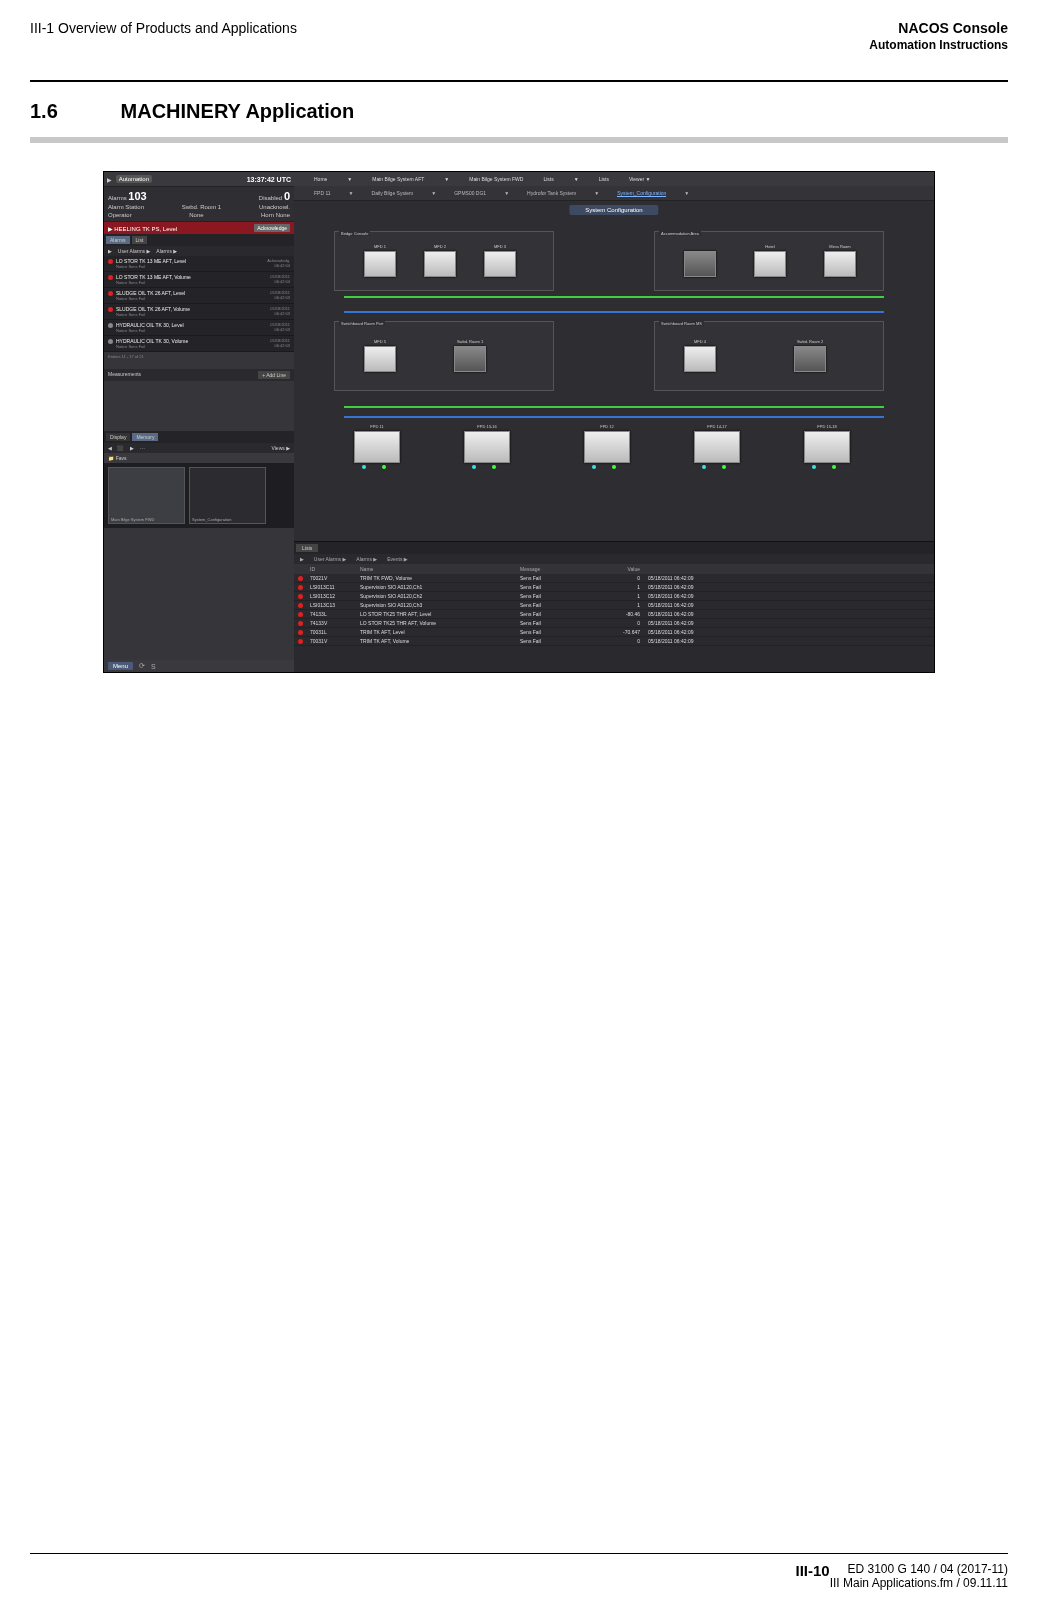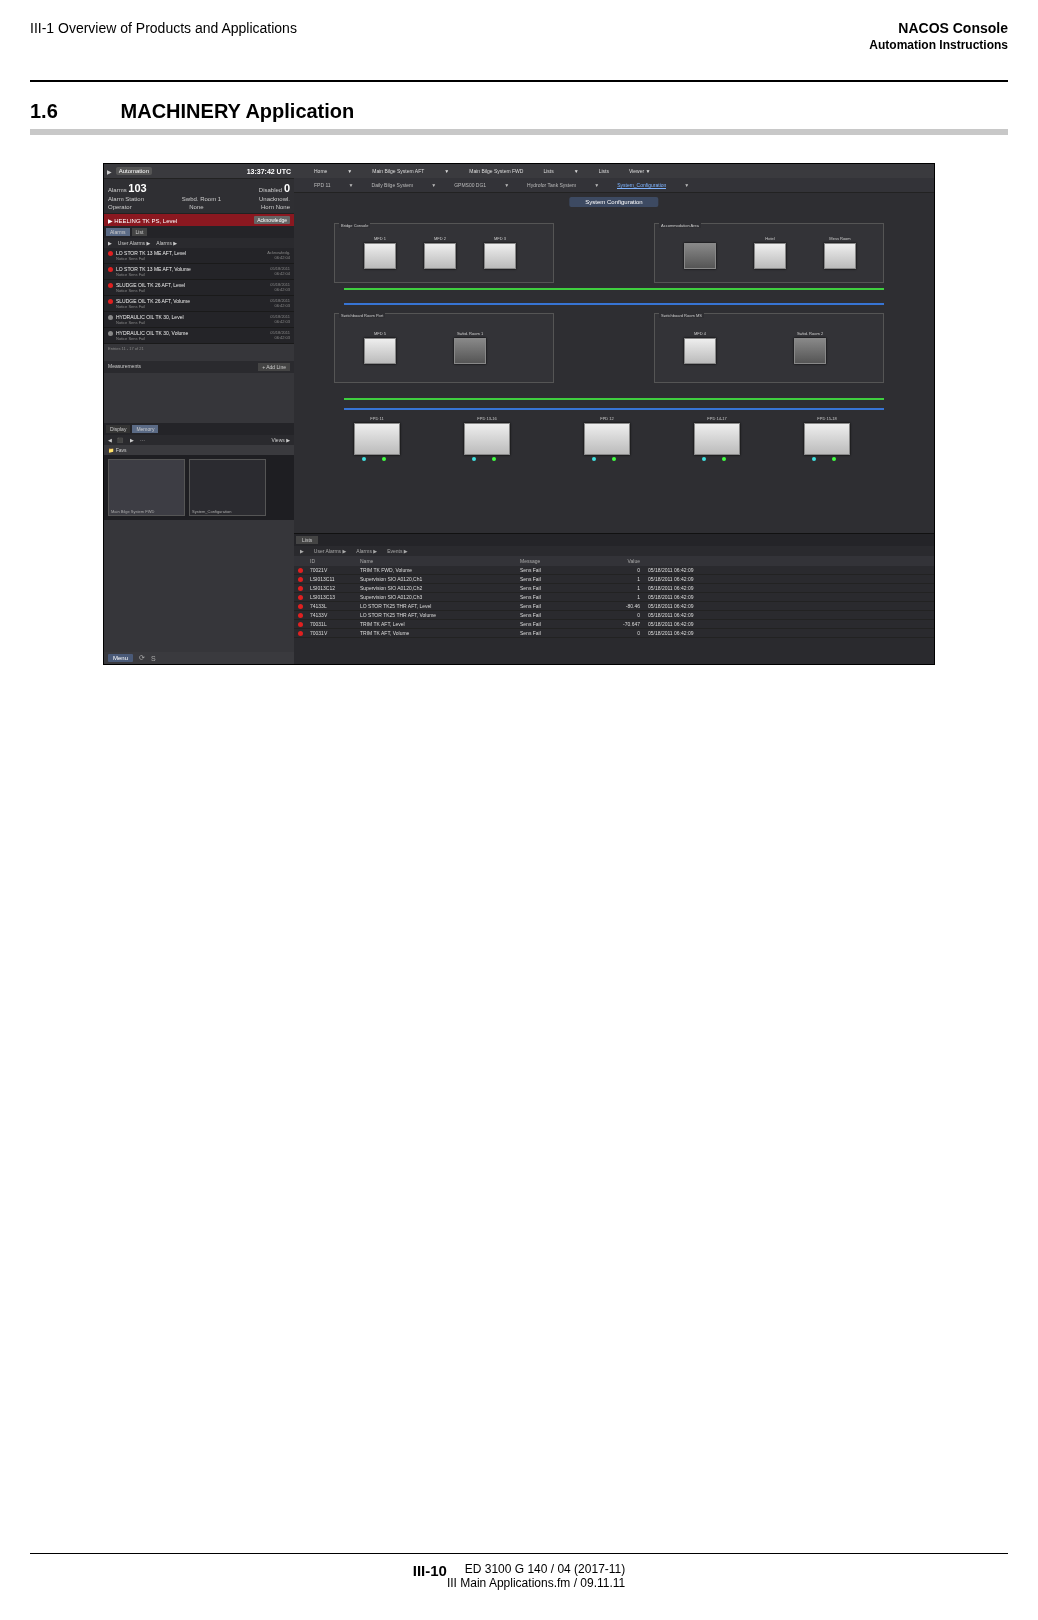--- a/index.html
+++ b/index.html
@@ -40,21 +40,21 @@
   .hr-line {
     border: none;
     border-top: 2px solid #000;
     margin-top: 28px;
     margin-bottom: 0;
   }
   .section-heading {
     font-size: 20px;
     font-weight: bold;
     margin-top: 18px;
-    margin-bottom: 6px;
+    margin-bottom: 14px;
   }
   .section-heading .sec-num {
     display: inline-block;
     width: 85px;
   }
   .gray-bar {
     height: 6px;
     background: #c8c8c8;
     margin-bottom: 28px;
   }
@@ -350,21 +350,21 @@
     left: 30px;
     right: 30px;
   }
   .footer-line {
     border: none;
     border-top: 1px solid #000;
     margin: 0 0 8px 0;
   }
   .footer-row {
     display: flex;
-    justify-content: center;
+    justify-content: flex-end;
     font-size: 13px;
   }
   .footer-left {
     font-weight: bold;
     font-size: 15px;
   }
   .footer-right {
     text-align: right;
     font-size: 12px;
   }

